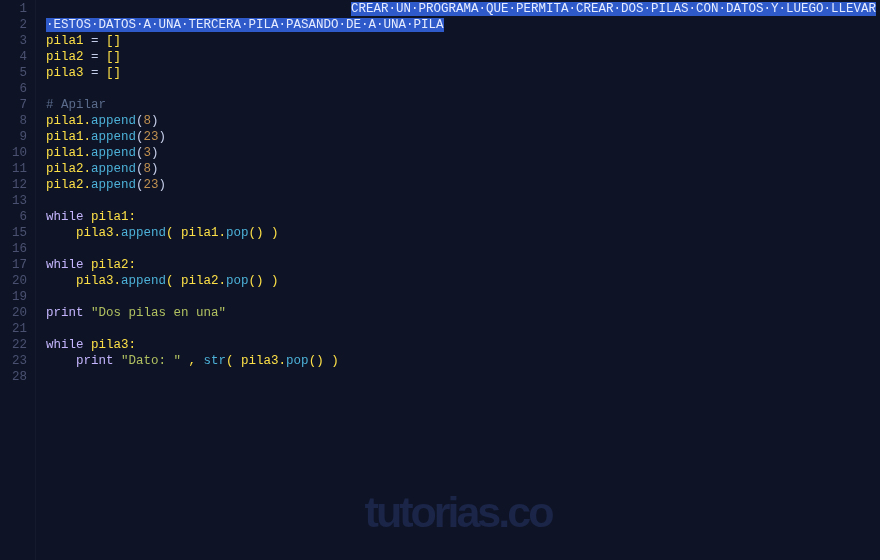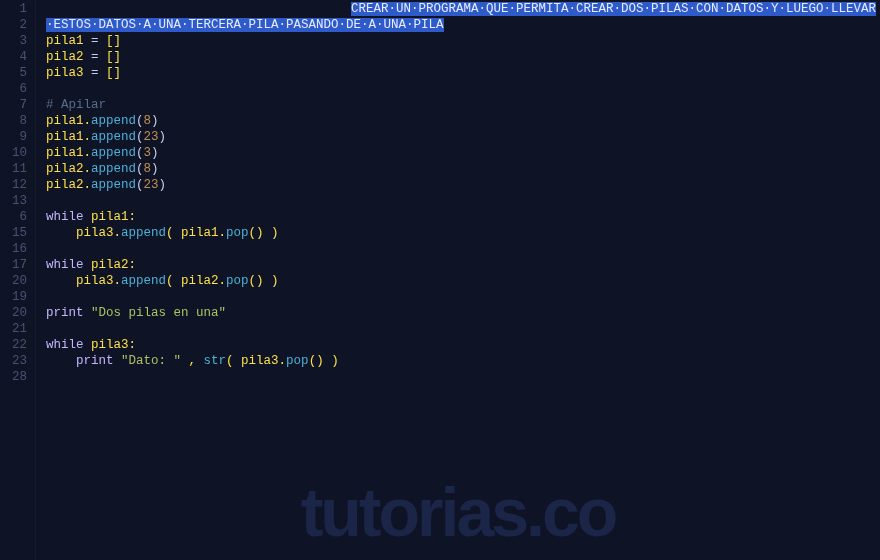--- a/index.html
+++ b/index.html
@@ -53,21 +53,21 @@
   .op { color: #c4cde8; }
   .id { color: #fde047; }
   .fn { color: #4db1d8; }
   .watermark {
     position: absolute;
     bottom: 40px;
     left: 0;
     right: 0;
     text-align: center;
     font-family: Arial, sans-serif;
-    font-size: 68px;
+    font-size: 43px;
     font-weight: 900;
     color: #1b2548;
     letter-spacing: -3px;
     pointer-events: none;
   }
 </style>
 </head>
 <body>
 
 <div class="editor">

